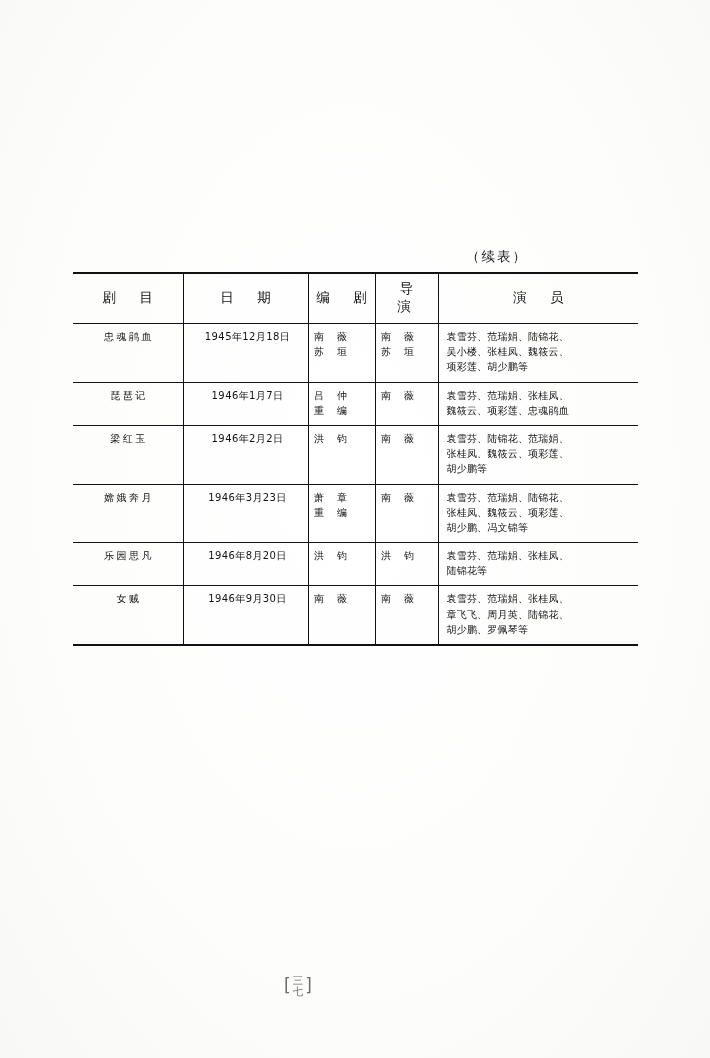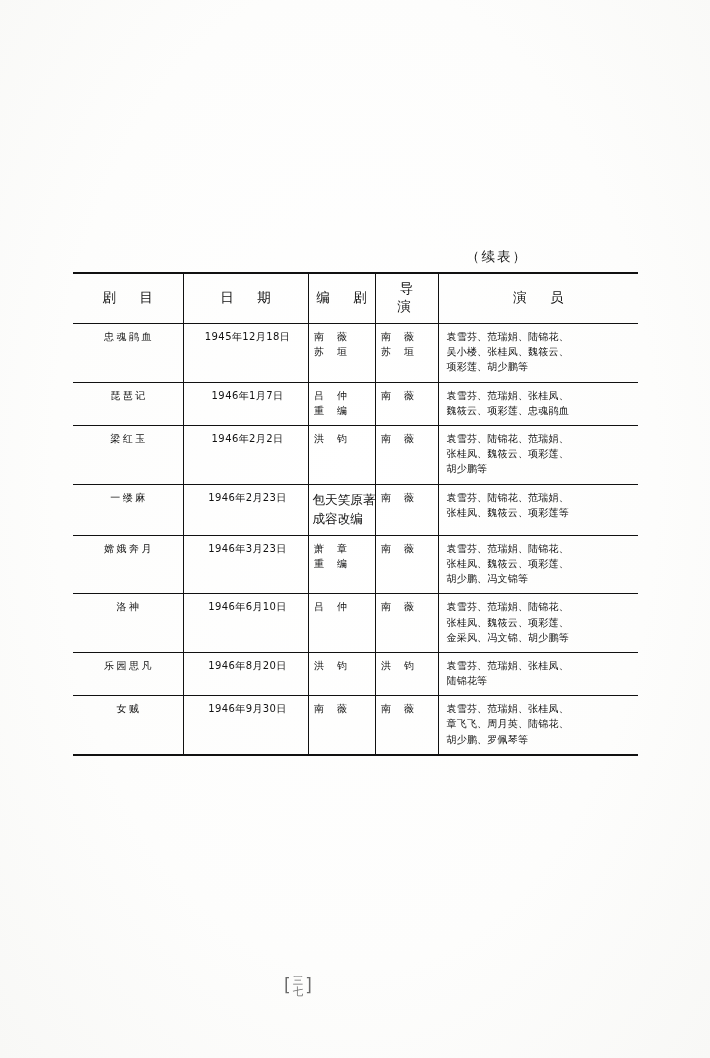--- a/index.html
+++ b/index.html
@@ -221,63 +221,33 @@
             <td class="cell-director v">
               <span class="ln">南　薇</span>
             </td>
             <td class="cell-cast">
               <span class="ln">袁雪芬、陆锦花、范瑞娟、</span>
               <span class="ln">张桂凤、魏筱云、项彩莲、</span>
               <span class="ln">胡少鹏等</span>
             </td>
           </tr>
           <tr>
-            <td class="cell-title v">一缕麻</td>
-            <td class="cell-date v">1946年2月23日</td>
-            <td class="cell-writer v tight">
-              <span class="ln">包天笑原著</span>
-              <span class="ln">成容改编</span>
-            </td>
-            <td class="cell-director v">
-              <span class="ln">南　薇</span>
-            </td>
-            <td class="cell-cast">
-              <span class="ln">袁雪芬、陆锦花、范瑞娟、</span>
-              <span class="ln">张桂凤、魏筱云、项彩莲等</span>
-            </td>
-          </tr>
-          <tr>
             <td class="cell-title v">嫦娥奔月</td>
             <td class="cell-date v">1946年3月23日</td>
             <td class="cell-writer v">
               <span class="ln">萧　章</span>
               <span class="ln">重　编</span>
             </td>
             <td class="cell-director v">
               <span class="ln">南　薇</span>
             </td>
             <td class="cell-cast">
               <span class="ln">袁雪芬、范瑞娟、陆锦花、</span>
               <span class="ln">张桂凤、魏筱云、项彩莲、</span>
               <span class="ln">胡少鹏、冯文锦等</span>
-            </td>
-          </tr>
-          <tr>
-            <td class="cell-title v">洛神</td>
-            <td class="cell-date v">1946年6月10日</td>
-            <td class="cell-writer v">
-              <span class="ln">吕　仲</span>
-            </td>
-            <td class="cell-director v">
-              <span class="ln">南　薇</span>
-            </td>
-            <td class="cell-cast">
-              <span class="ln">袁雪芬、范瑞娟、陆锦花、</span>
-              <span class="ln">张桂凤、魏筱云、项彩莲、</span>
-              <span class="ln">金采风、冯文锦、胡少鹏等</span>
             </td>
           </tr>
           <tr>
             <td class="cell-title v">乐园思凡</td>
             <td class="cell-date v">1946年8月20日</td>
             <td class="cell-writer v">
               <span class="ln">洪　钧</span>
             </td>
             <td class="cell-director v">
               <span class="ln">洪　钧</span>

